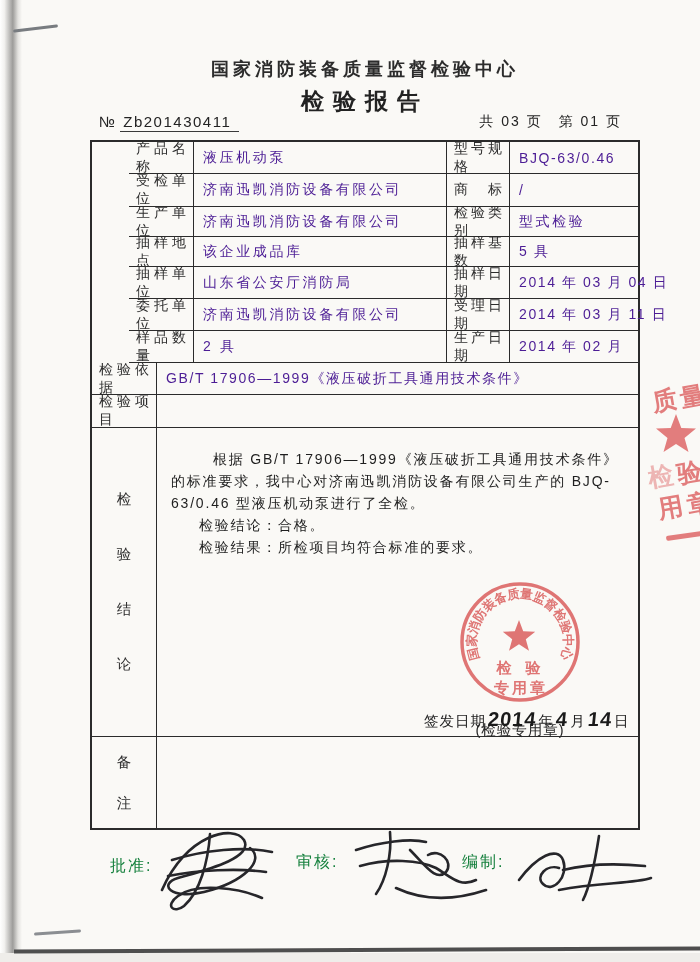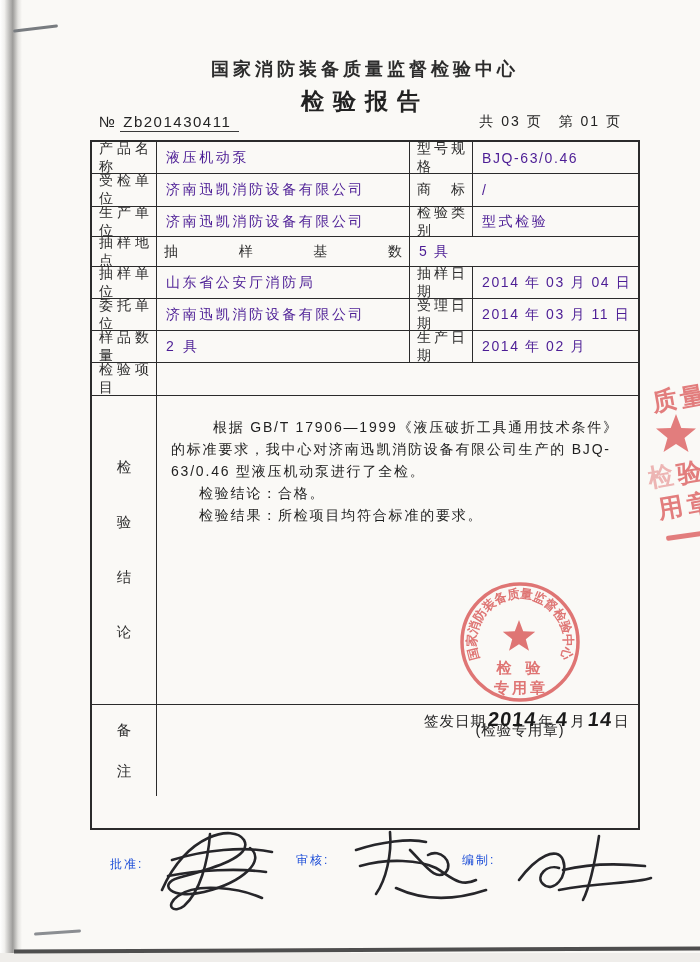--- a/index.html
+++ b/index.html
@@ -21,21 +21,21 @@
   .report-title{position:absolute;left:90px;top:86px;width:550px;text-align:center;
     font-size:23px;font-weight:700;letter-spacing:9px;color:#222;}
   .report-no{position:absolute;left:99px;top:113px;font-size:15px;letter-spacing:.5px;}
   .report-no .num{border-bottom:1.5px solid #3a3a3a;padding:0 8px 1px 3px;letter-spacing:1.5px;font-weight:500;}
   .pagination{position:absolute;top:113px;left:430px;width:192px;display:flex;justify-content:flex-end;gap:16px;
     font-size:14px;letter-spacing:2px;}
   
   .info-table{position:absolute;left:90px;top:140px;width:550px;height:690px;
     border:2px solid #2b2b2b;box-sizing:border-box;}
   .row{display:grid;border-bottom:1px solid #2b2b2b;}
-  .row.cols4{grid-template-columns:65px 253px 63px 164px;}
+  .row.cols4{grid-template-columns:65px 253px 63px 164px;margin-left:37px;}
   .row.cols2{grid-template-columns:65px 481px;}
   .row:last-child{border-bottom:none;}
   .cell{display:flex;align-items:center;box-sizing:border-box;font-size:14px;overflow:hidden;}
   .cell.b{border-right:1px solid #2b2b2b;}
   .cell.lab{padding:0 7px;}
   .cell.lab .j{width:100%;text-align:justify;text-align-last:justify;color:#2d2d2d;}
   .cell.val{padding-left:9px;letter-spacing:2.6px;color:#4c1d95;}
   .cell.val.num{letter-spacing:1.6px;}
   
   .vlab{display:flex;flex-direction:column;align-items:center;justify-content:center;
@@ -53,21 +53,21 @@
   .issue-date{position:absolute;left:424px;top:708px;width:210px;font-size:14.5px;letter-spacing:1px;
     display:flex;align-items:baseline;color:#222;}
   .hand{font-size:20px;font-weight:600;display:inline-block;transform:skewX(-6deg);
     letter-spacing:1px;margin:0 2px;color:#1a1a1a;}
   
   .edge-stamp{position:absolute;left:640px;top:378px;width:60px;height:175px;color:#dd5f5f;opacity:.8;}
   .edge-stamp span{position:absolute;font-size:25px;font-weight:700;transform:rotate(-10deg);}
   .edge-bar{position:absolute;left:26px;top:155px;width:44px;height:5px;background:#dd5f5f;transform:rotate(-8deg);border-radius:2px;}
   .edge-star{position:absolute;left:14px;top:34px;}
   
-  .signoff-label{position:absolute;font-size:12px;letter-spacing:2px;color:#1d4ed8;}
+  .signoff-label{position:absolute;font-size:16px;letter-spacing:2px;color:#15803d;}
   .sig{position:absolute;}
   .sig path{fill:none;stroke:#26262a;stroke-width:2.6;stroke-linecap:round;}
 </style>
 </head>
 <body>
 
 <div class="left-edge"></div>
 <div class="bottom-area"></div>
 <div class="bottom-edge"></div>
 <div class="crease-top"></div>
@@ -116,20 +116,21 @@
     <div class="cell lab b">
         <span class="j">检验类别</span>
       </div>
     <div class="cell val">型式检验</div>
   </div>
 
   <div class="row cols4" style="height:29px">
     <div class="cell lab b">
         <span class="j">抽样地点</span>
       </div>
+    <div class="cell val b">该企业成品库</div>
     <div class="cell lab b">
         <span class="j">抽样基数</span>
       </div>
     <div class="cell val num">5 具</div>
   </div>
 
   <div class="row cols4" style="height:31px">
     <div class="cell lab b">
         <span class="j">抽样单位</span>
       </div>
@@ -155,20 +156,26 @@
     <div class="cell lab b">
         <span class="j">样品数量</span>
       </div>
     <div class="cell val b">2 具</div>
     <div class="cell lab b">
         <span class="j">生产日期</span>
       </div>
     <div class="cell val num">2014 年 02 月</div>
   </div>
 
+  <div class="row cols2" style="height:31px">
+    <div class="cell lab b">
+        <span class="j">检验依据</span>
+      </div>
+    <div class="cell val num">GB/T 17906—1999《液压破折工具通用技术条件》</div>
+  </div>
 
   <div class="row cols2" style="height:32px">
     <div class="cell lab b">
         <span class="j">检验项目</span>
       </div>
   </div>
 
   <div class="row cols2" style="height:308px">
     <div class="vlab concl">
       <span>检</span>

